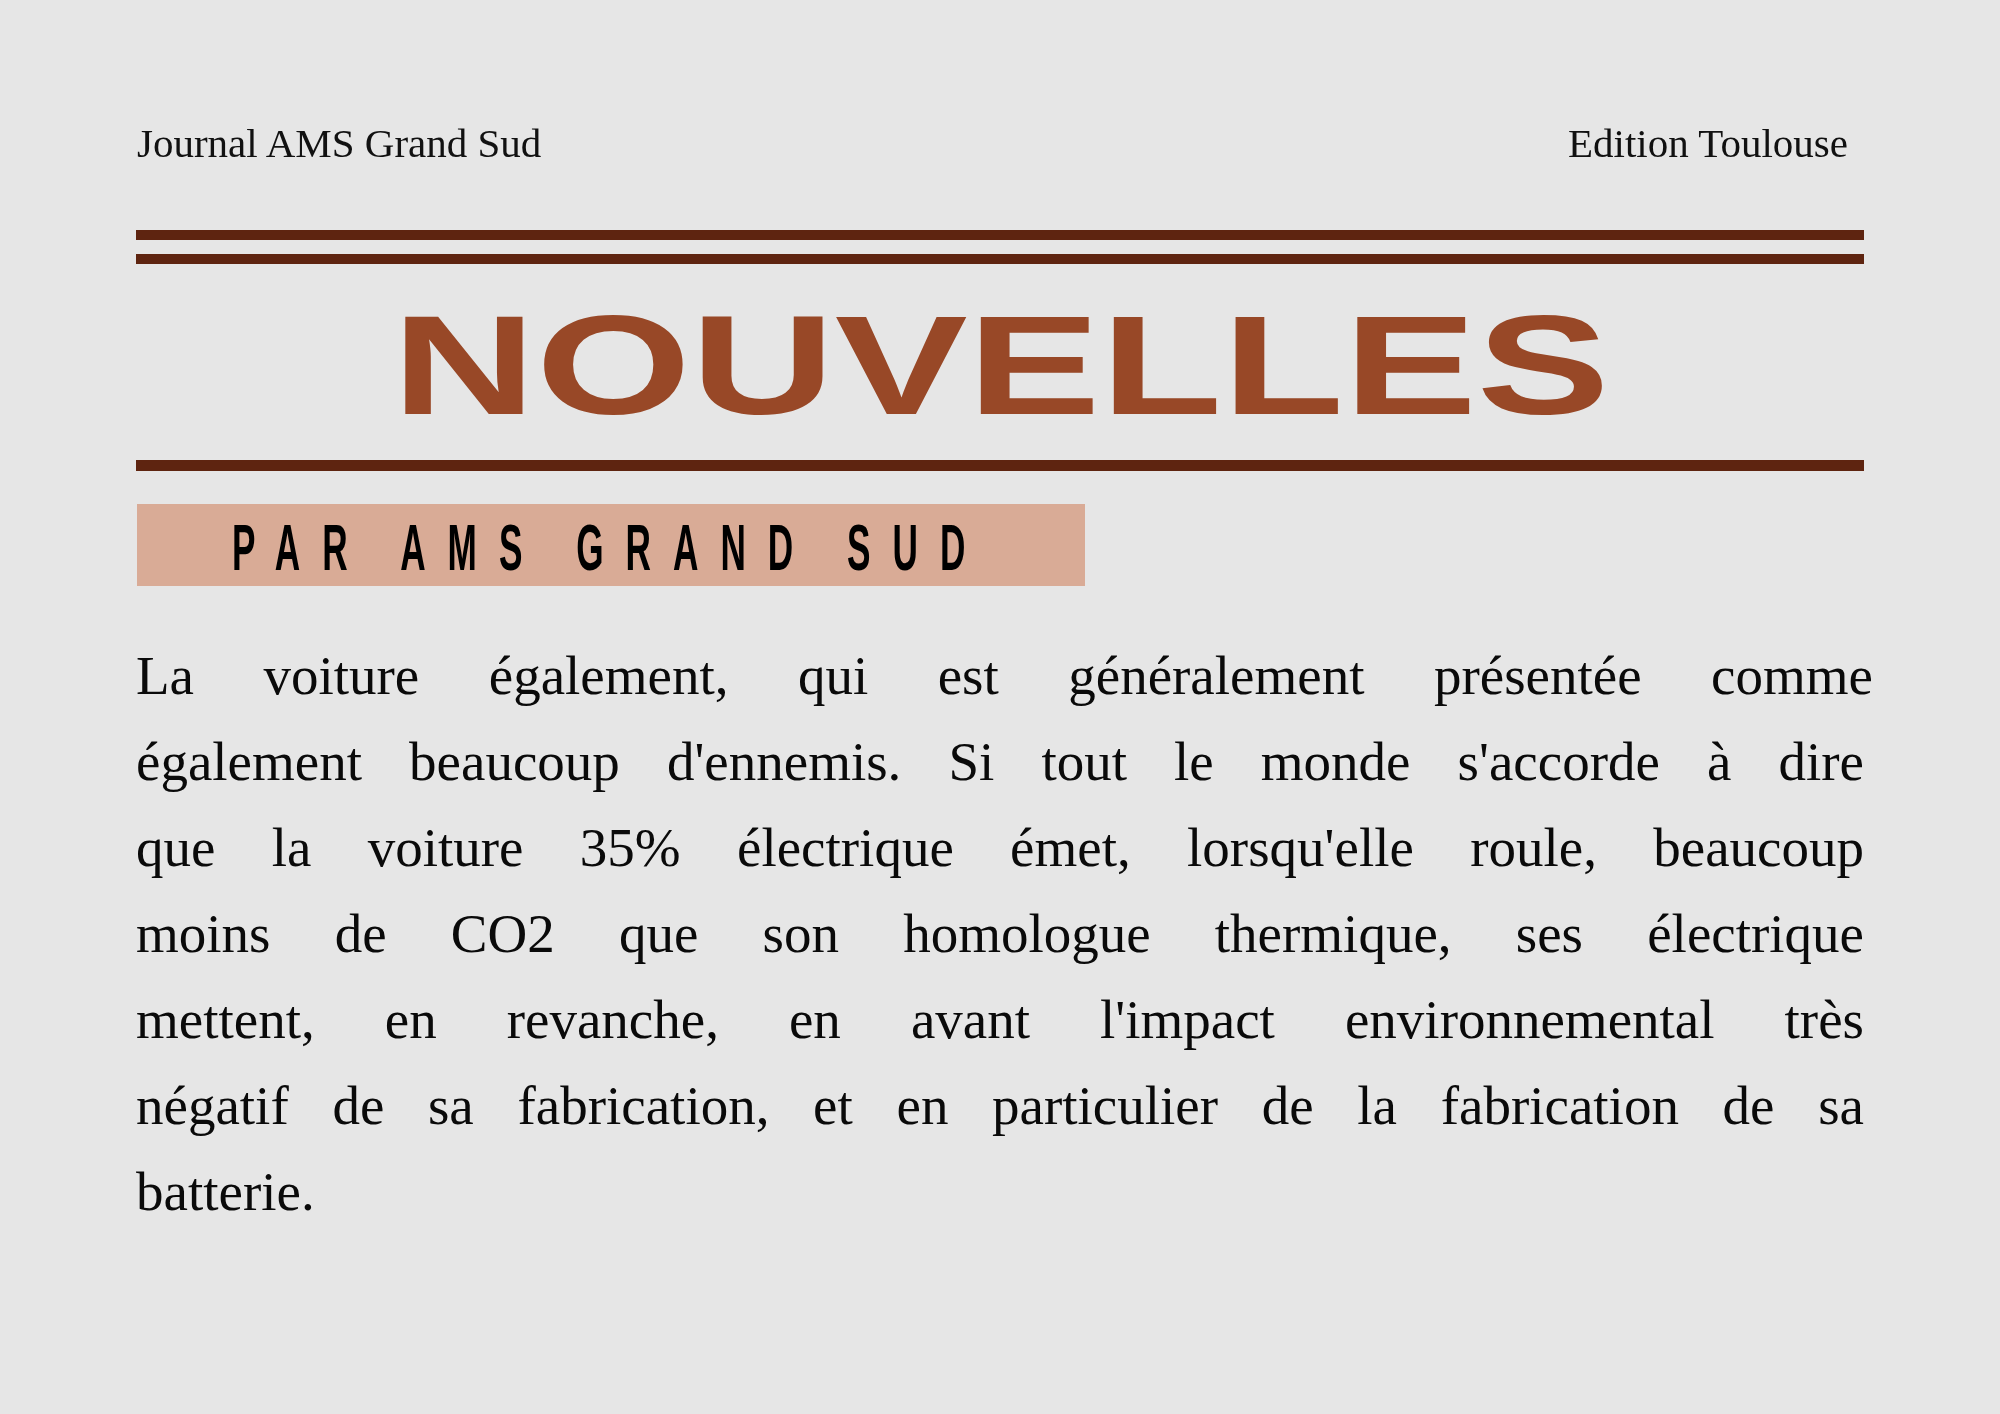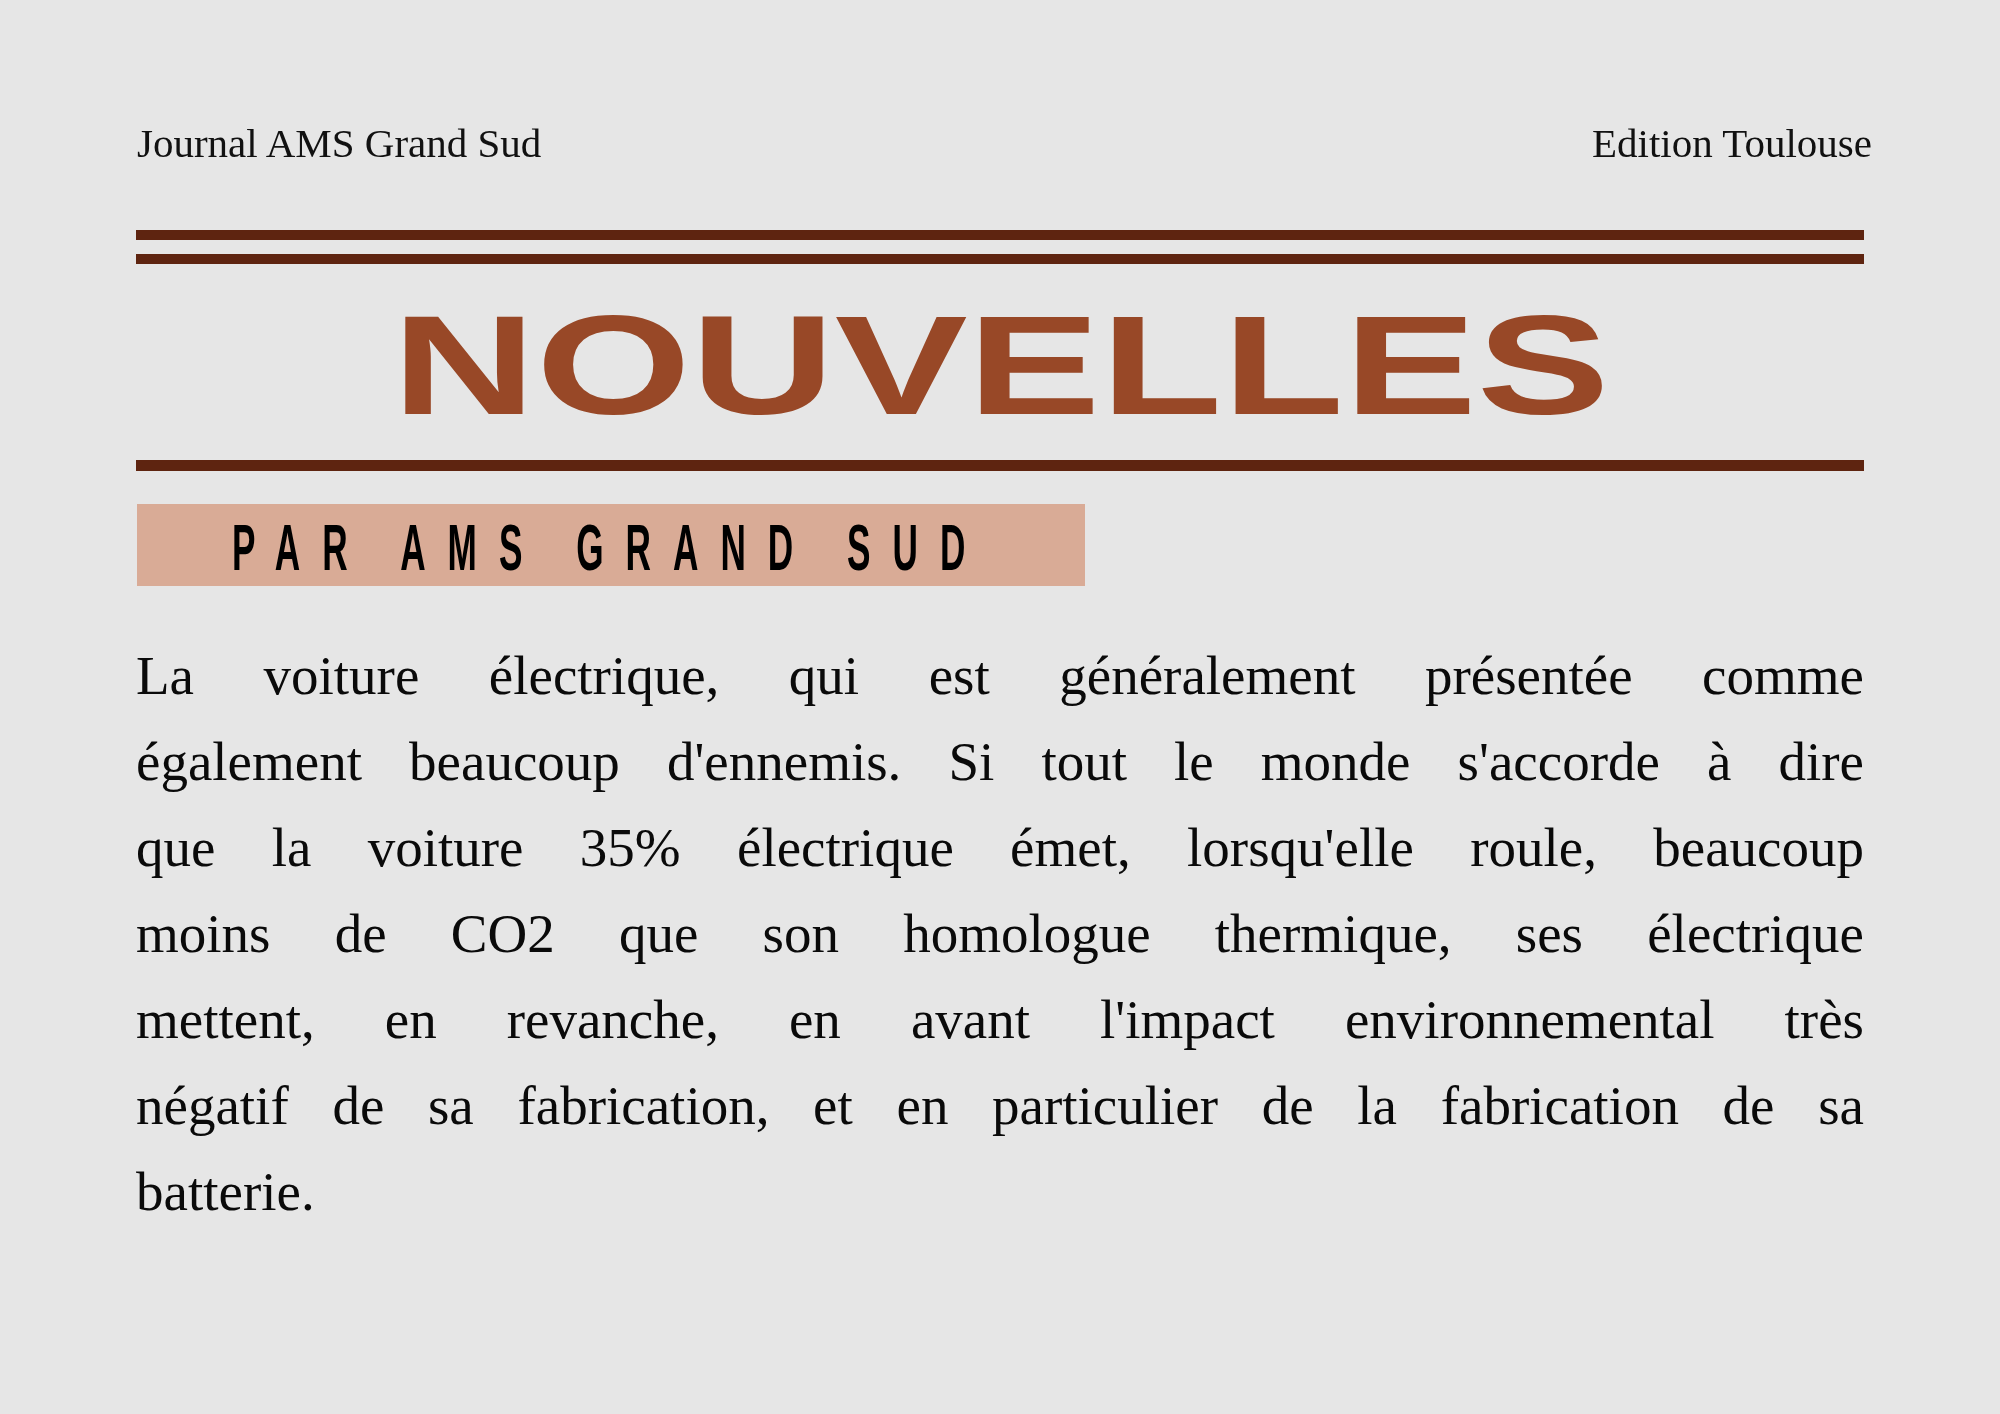--- a/index.html
+++ b/index.html
@@ -25,21 +25,21 @@
       position: absolute;
       top: 111px;
       font-family: "Liberation Serif", serif;
       font-size: 41px;
       line-height: 1;
       color: #111111;
       white-space: nowrap;
     }
     .meta-left { left: 137px; }
     .meta-center { left: 0; width: 2000px; text-align: center; }
-    .meta-right { right: 128px; text-align: right; }
+    .meta-right { right: 152px; text-align: right; }
 
     .rule {
       position: absolute;
       left: 136px;
       width: 1728px;
       background: #5e2410;
     }
     .rule-1 { top: 218px; height: 10px; }
     .rule-2 { top: 242px; height: 10px; }
     .rule-3 { top: 448px; height: 11px; }
@@ -122,21 +122,21 @@
   <div class="title-wrap">
     <span class="title">NOUVELLES</span>
   </div>
 
   <div class="rule rule-3" style="background: rgb(94, 36, 16);"></div>
 
   <div class="byline-box"></div>
   <div class="byline">PAR AMS GRAND SUD</div>
 
   <div class="article">
-    <span class="article-line" style="display: block; word-spacing: 55.7143px;">La voiture électrique, qui est généralement présentée comme</span>
+    <span class="article-line" style="display: block; word-spacing: 55.7143px;">La voiture également, qui est généralement présentée comme</span>
     <span class="article-line" style="display: block; word-spacing: 33.3333px;">également beaucoup d'ennemis. Si tout le monde s'accorde à dire</span>
     <span class="article-line" style="display: block; word-spacing: 39.125px;">que la voiture 35% électrique émet, lorsqu'elle roule, beaucoup</span>
     <span class="article-line" style="display: block; word-spacing: 47.375px;">moins de CO2 que son homologue thermique, ses électrique</span>
     <span class="article-line" style="display: block; word-spacing: 56.2857px;">mettent, en revanche, en avant l'impact environnemental très</span>
     <span class="article-line" style="display: block; word-spacing: 29.9091px;">négatif de sa fabrication, et en particulier de la fabrication de sa</span>
     <span class="article-line last">batterie.</span>
   </div>
 
 </div>
 

